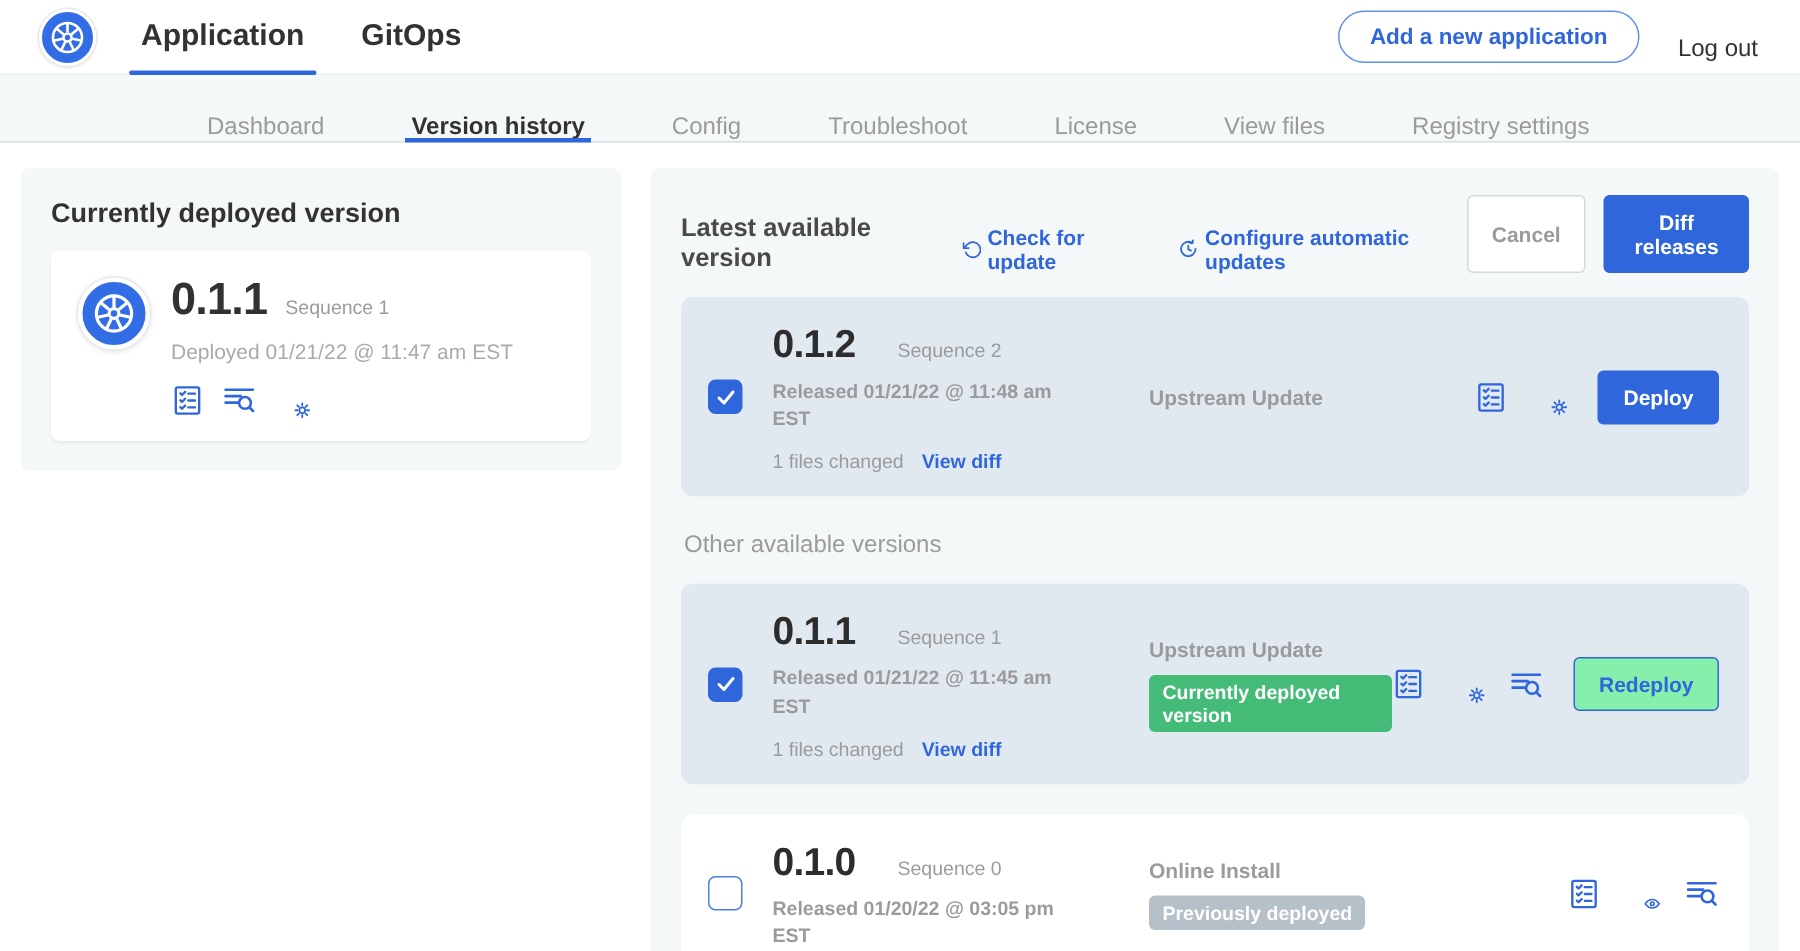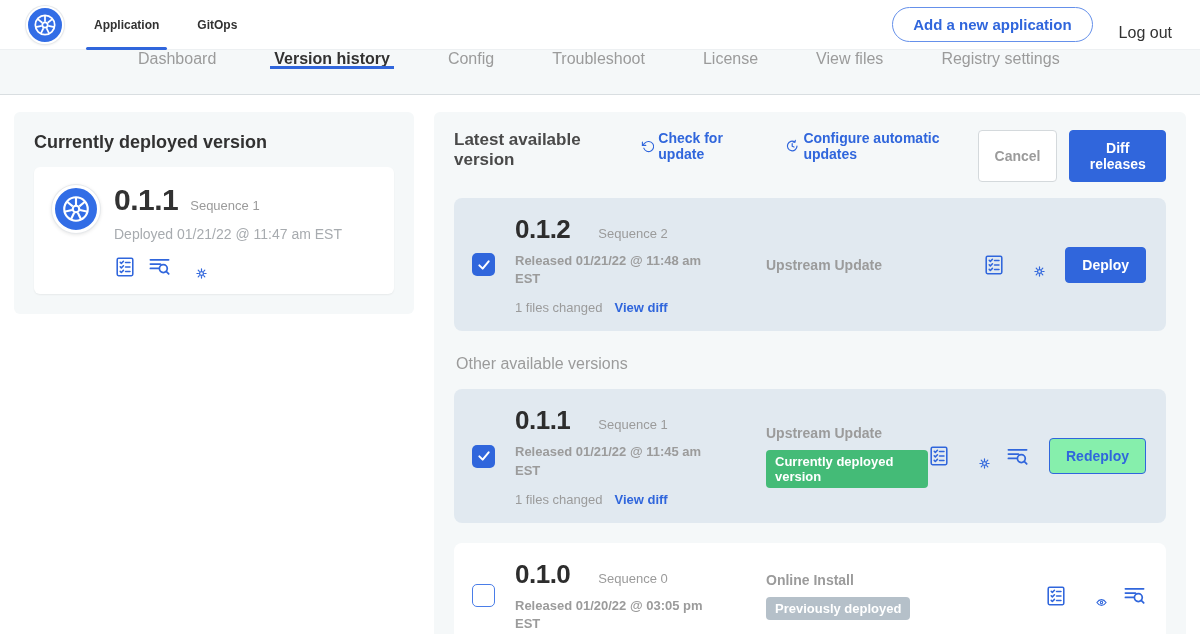--- a/index.html
+++ b/index.html
@@ -19,38 +19,38 @@
   }
   .logo-outer {
     width:38px; height:38px; border-radius:50%;
     background:#326de6; border:2px solid #fff;
     box-shadow:0 0 0 1px #e6e9ec, 0 1px 3px rgba(0,0,0,.12);
     display:flex; align-items:center; justify-content:center; flex:none;
   }
   .top-tabs { display:flex; margin-left:30px; gap:38px; height:100%; }
   .top-tab {
     display:flex; align-items:center; position:relative;
-    font-size:12px; font-weight:700; color:#323232; cursor:pointer;text-align:right;
+    font-size:20px; font-weight:700; color:#323232; cursor:pointer;text-align:right;
   }
   .top-tab.active::after {
     content:""; position:absolute; left:-8px; right:-8px; bottom:-1px;
     height:3px; background:#3066dc; border-radius:2px;
   }
   .topbar-right { margin-left:auto; display:flex; align-items:flex-end; gap:26px; }
   .pill-btn {
     border:1px solid #6590ea; background:#fff; color:#3066dc;
     font-weight:700; font-size:15px; padding:8px 20px; border-radius:20px;
     font-family:inherit; cursor:pointer;
   }
   .logout { font-size:16px; color:#323232; cursor:pointer; }
 
   
   .subnav {
     height:45px; background:#f5f8f9; border-bottom:1px solid #d9dee1;
-    display:flex; align-items:flex-start; padding-left:138px; gap:58px;
+    display:flex; align-items:flex-end; padding-left:138px; gap:58px;
   }
   .subnav-item {
     display:flex; align-items:center; font-size:16px; color:#9b9b9b;
     position:relative; cursor:pointer;
   }
   .subnav-item.active { color:#323232; font-weight:600; }
   .subnav-item.active::after {
     content:""; position:absolute; left:-4px; right:-4px; bottom:-1px;
     height:3px; background:#3066dc;
   }
@@ -78,21 +78,21 @@
   .dv-line1 { display:flex; align-items:baseline; gap:12px; }
   .dv-version { font-size:30px; font-weight:700; letter-spacing:-.5px; color:#323232; }
   .dv-seq { font-size:13px; color:#9b9b9b; }
   .dv-deployed { margin-top:9px; font-size:14px; color:#a7abaf; }
   .dv-icons { margin-top:13px; display:flex; gap:12px; align-items:center; color:#3066dc; }
 
   .right-panel {
     flex:1; background:#f5f8f9; border-radius:6px; padding:18px 20px 22px;
     min-height:505px;
   }
-  .rp-header { display:flex; align-items:flex-start; }
+  .rp-header { display:flex; align-items:flex-end; }
   .rp-title { font-size:17px; font-weight:600; color:#4a4a4a; }
   .rp-link {
     display:flex; align-items:center; gap:4px; color:#3066dc;
     font-size:14px; font-weight:600; cursor:pointer;
   }
   .rp-link.first { margin-left:14px; }
   .rp-link + .rp-link { margin-left:24px; }
   .rp-header-actions { margin-left:auto; display:flex; gap:12px; }
   .btn {
     font-family:inherit; font-size:14px; font-weight:700;

